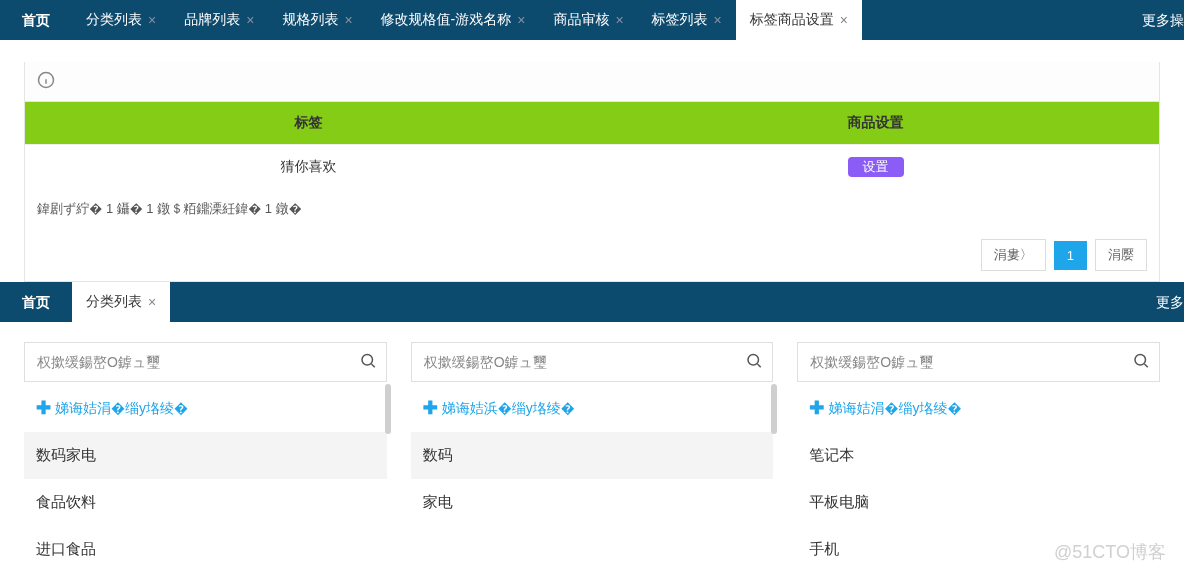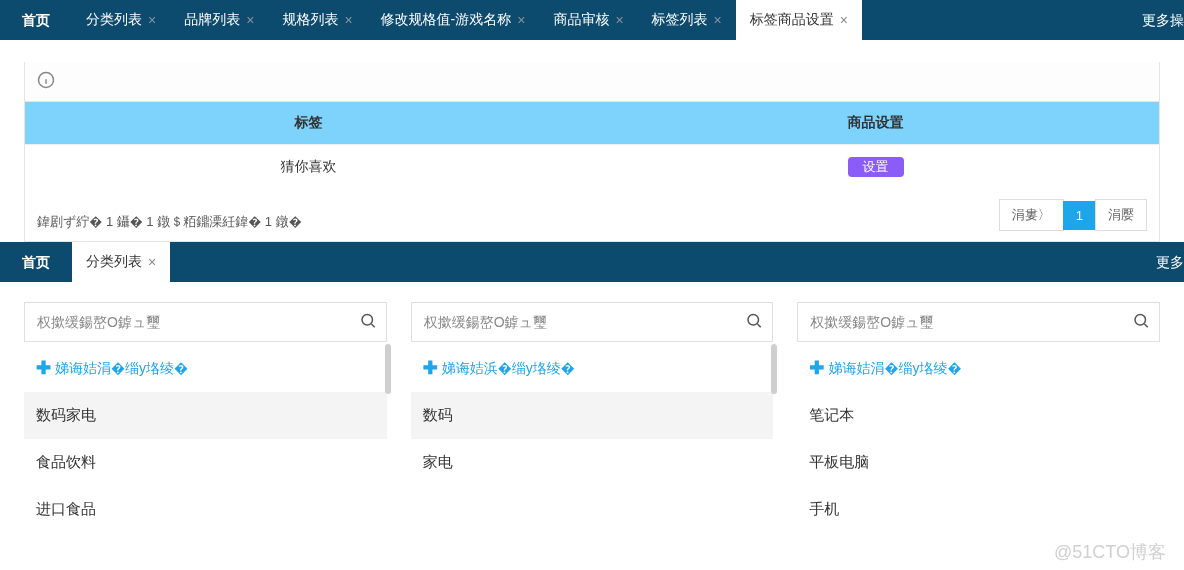--- a/index.html
+++ b/index.html
@@ -13,25 +13,25 @@
 .tab .x { margin-left:6px; font-size:14px; color:#bbb; }
 .tab.active .x { color:#888; }
 .tab:not(.active) .x { color:#8a929c; }
 .tabbar .more { padding:0 0 0 18px; line-height:40px; white-space:nowrap; }
 .panel { margin:0 0 30px 0; border:1px solid #e5e5e5; }
 .region1 .panel { margin:0 24px; margin-top:0; border-top:none; }
 .alert { display:flex; align-items:center; height:40px; border-bottom:1px solid #e5e5e5; background:#fdfdfd; padding:0 12px; }
 .alert svg { width:18px; height:18px; color:#888; }
 .tbl { width:100%; border-collapse:collapse; }
 .tbl th, .tbl td { text-align:center; padding:12px 8px; }
-.tbl thead th { background:#7dd3fc; font-weight:bold; }
+.tbl thead th { background:#84cc16; font-weight:bold; }
 .tbl tbody td { border-top:1px solid #eee; }
 .btn-set { display:inline-block; background:#8b5cf6; color:#fff; border:none; padding:1px 15px; border-radius:4px; cursor:pointer; font-size:13px; }
-.pager-row { display:flex; align-items:flex-end; justify-content:space-between; padding:10px 12px; font-size:13px; }
-.pager { display:flex; align-items:center; gap:0; }
+.pager-row { display:flex; align-items:flex-start; justify-content:space-between; padding:10px 12px; font-size:13px; }
+.pager { display:flex; align-items:center; gap:9px;margin-top:40px; }
 .pager .pg { border:1px solid #ddd; padding:6px 12px; background:#fff; color:#666; cursor:pointer; }
 .pager .pg.active { background:#1fa5ea; color:#fff; border-color:#1fa5ea; }
 .pager .pg + .pg { margin-left:-1px; }
 .region2 .panel2 { margin:0 24px; display:flex; gap:24px; padding-top:20px; }
 .col { flex:1; position:relative; }
 .searchbox { position:relative; }
 .searchbox input { width:100%; height:40px; border:1px solid #dfdfdf; padding:0 36px 0 12px; font-size:14px; color:#555; outline:none; }
 .searchbox input::placeholder { color:#888; }
 .searchbox .mag { position:absolute; right:10px; top:50%; transform:translateY(-50%); color:#555; }
 .searchbox .mag svg { width:18px; height:18px; }

